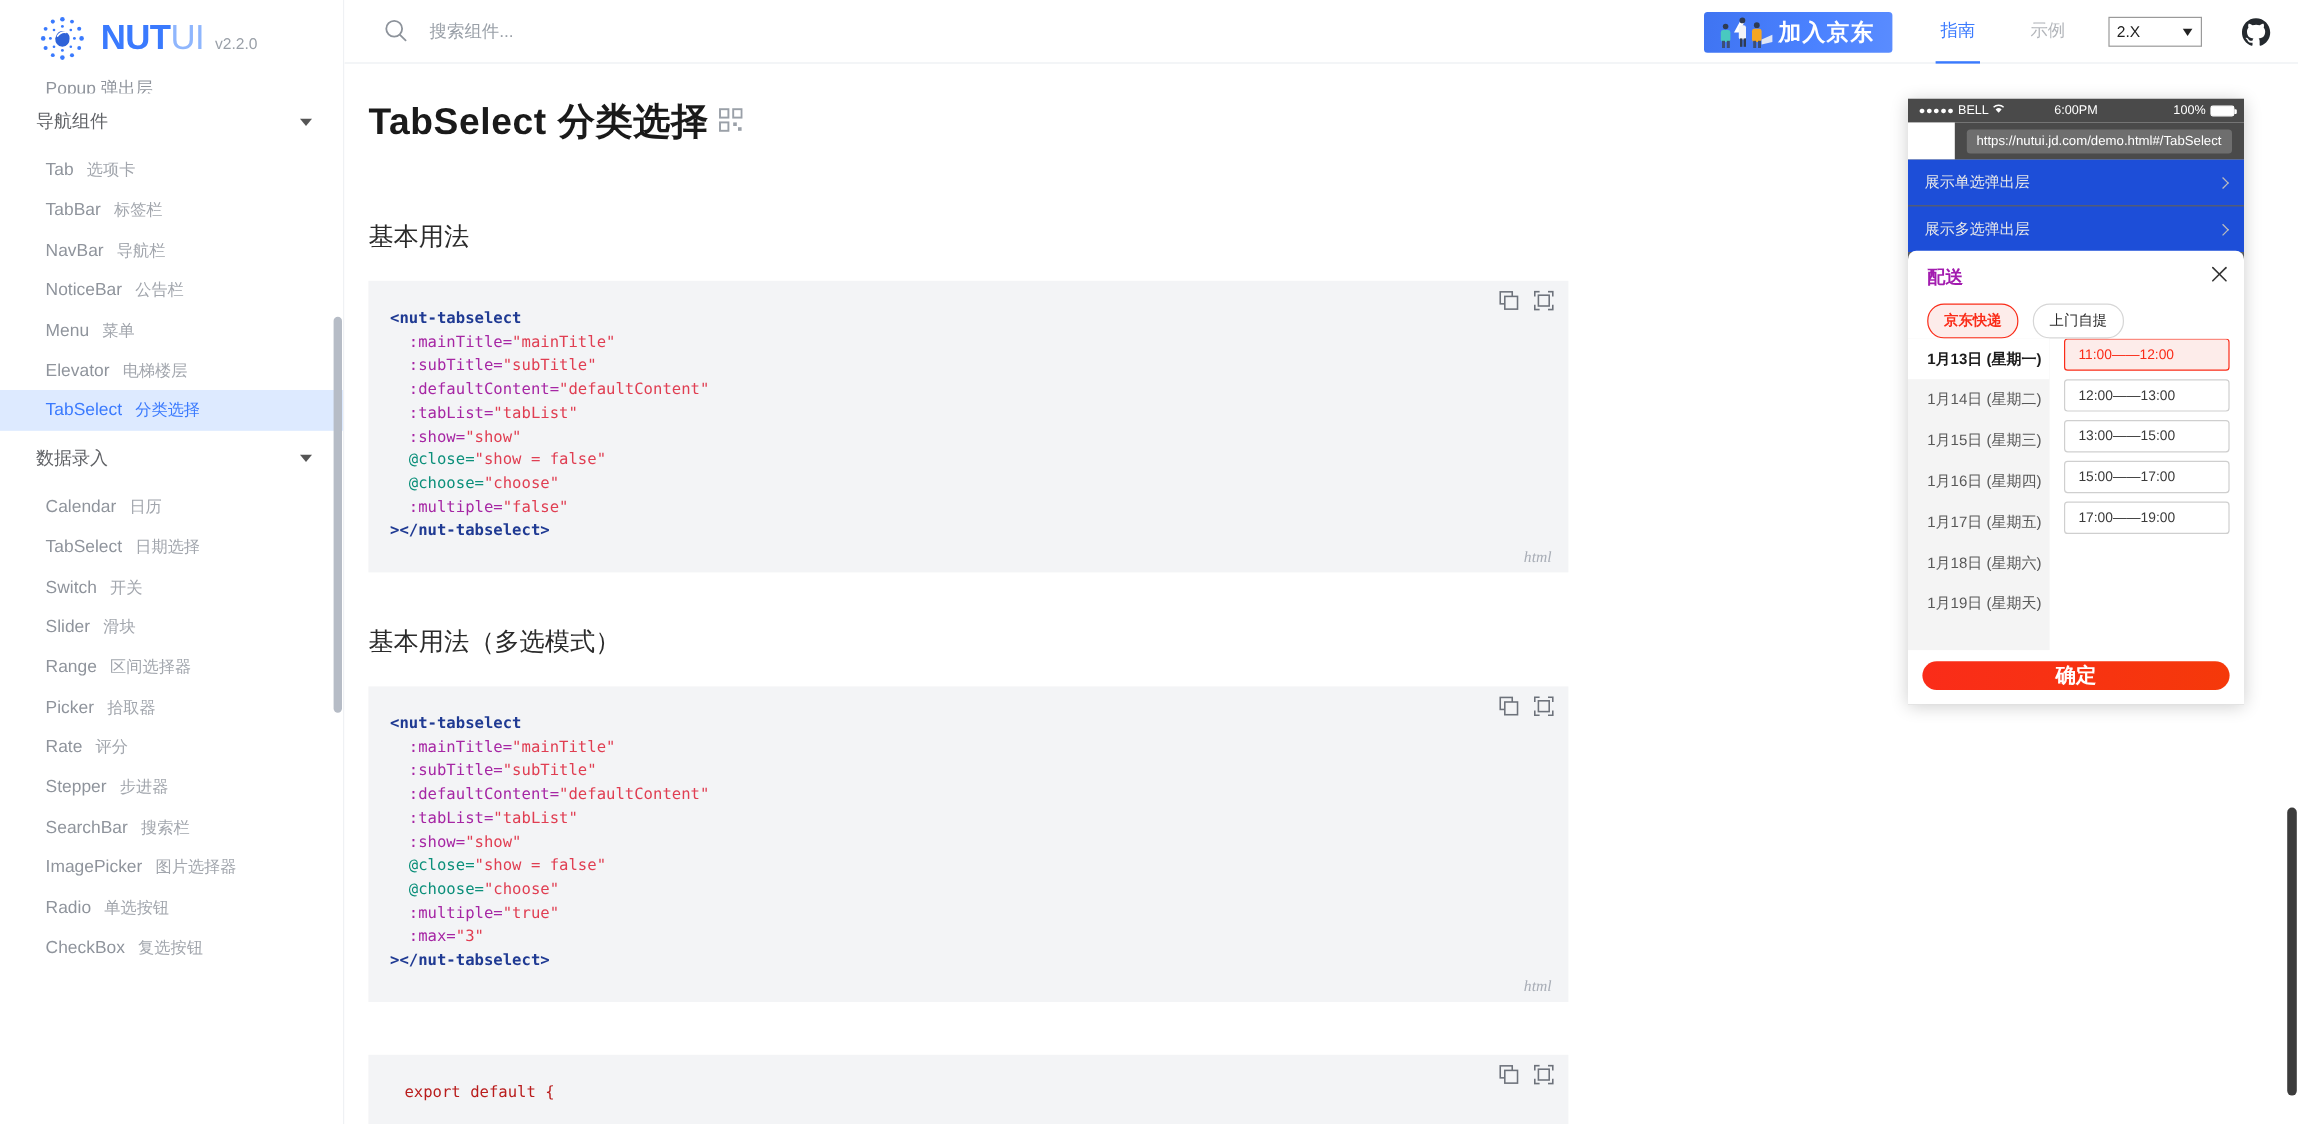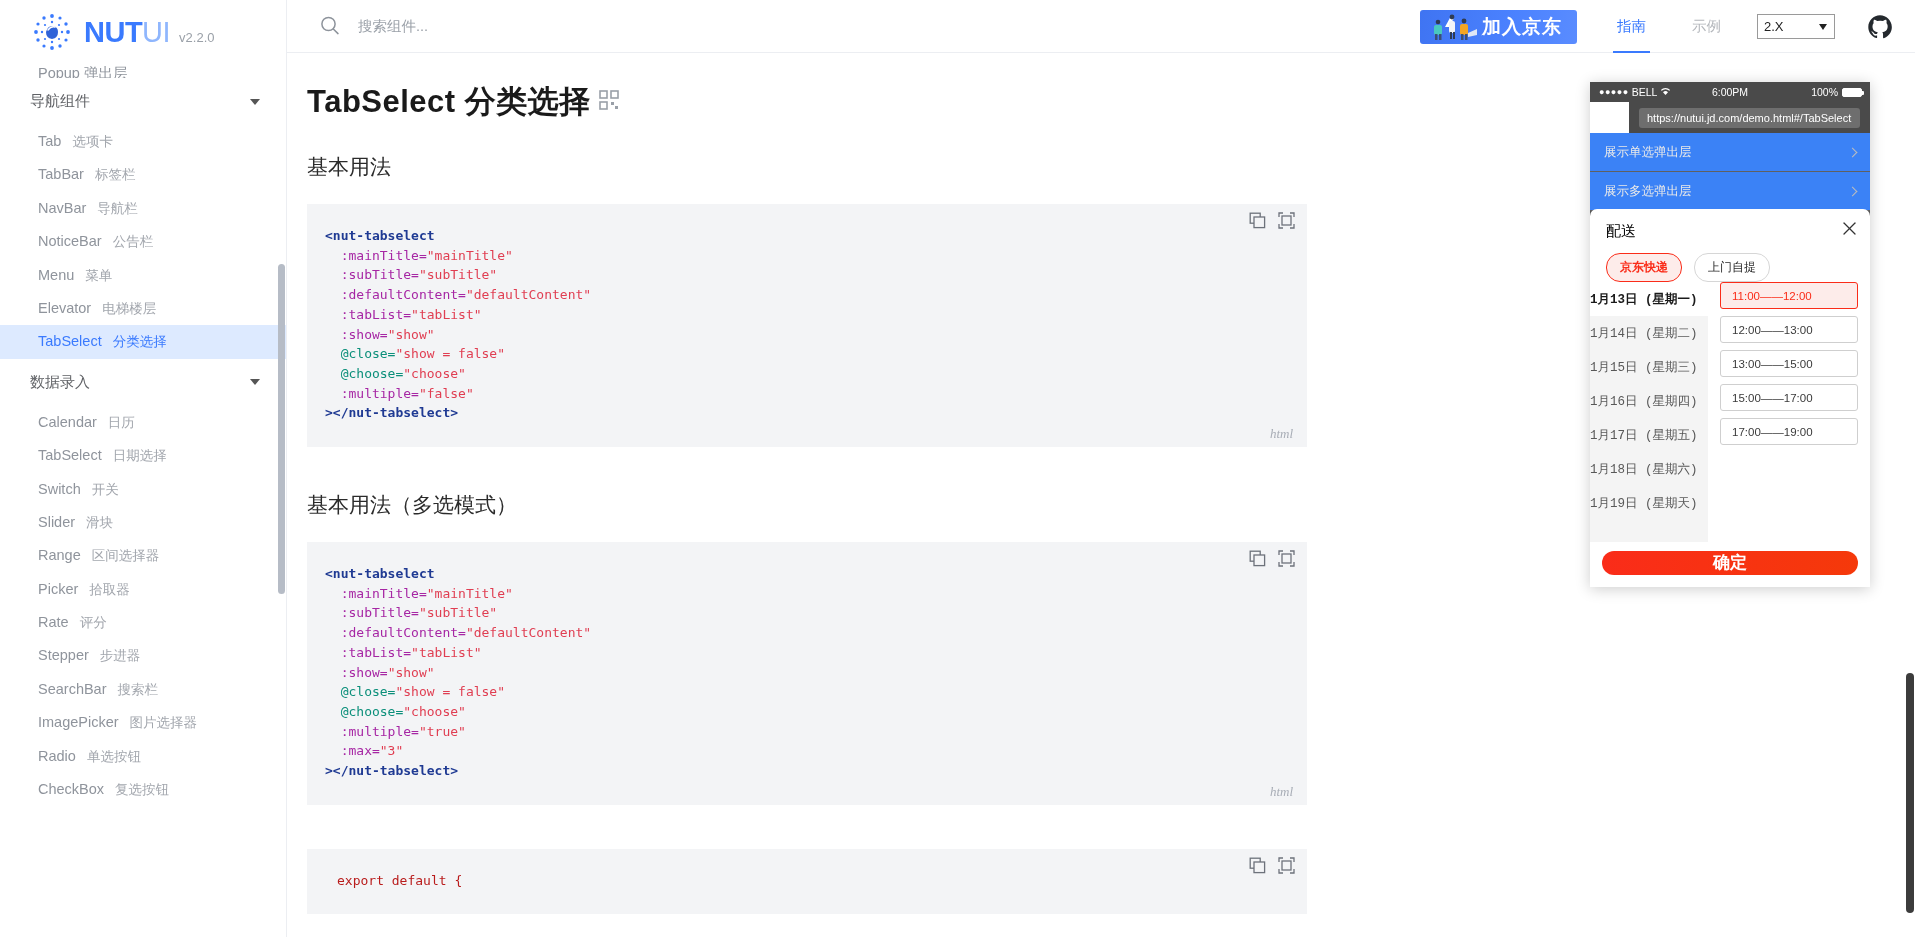--- a/index.html
+++ b/index.html
@@ -175,21 +175,21 @@
     padding: 0 0 0 0;
   }
   .doc {
     width: 1000px;
     margin-left: 20px;
     padding: 28px 0 0 0;
   }
   .page-title {
     display: flex; align-items: center; gap: 8px;
     padding-left: 0;
-    margin-bottom: 30px;
+    margin-bottom: 60px;
   }
   .page-title h1 {
     font-size: 31px; font-weight: bold; color: #1a1a1a;
     letter-spacing: 0.5px;
   }
   .qr-icon { display:block; }
   h2.sec {
     font-size: 21px;
     font-weight: normal;
     color: #2b2b2b;
@@ -287,21 +287,21 @@
     padding: 4px 8px;
     width: 100%;
     white-space: nowrap;
     overflow: hidden;
   }
   .phone-body {
     position: relative;
     height: 454px;
     background: #555;
   }
-  .dim-list { background: #3b82f6; }
+  .dim-list { background: #1d4ed8; }
   .dim-row {
     height: 39px;
     display: flex; align-items: center;
     padding: 0 14px;
     color: #e9e9e9;
     font-size: 12.5px;
     border-bottom: 1px solid #606060;
     position: relative;
     cursor: pointer;
   }
@@ -319,21 +319,21 @@
     border-radius: 7px 7px 0 0;
     padding: 0;
     height: 378px;
     display: flex; flex-direction: column;
   }
   .pop-head {
     display: flex; align-items: center;
     padding: 13px 14px 0 16px;
     position: relative;
   }
-  .pop-title { font-size: 15px; font-weight: normal; color: #000000; }
+  .pop-title { font-size: 15px; font-weight: bold; color: #a21caf; }
   .pop-close {
     position: absolute; right: 13px; top: 12px;
     width: 15px; height: 15px; cursor: pointer;
   }
   .pop-tabs { display: flex; gap: 12px; padding: 12px 16px 0 16px; }
   .pop-tab {
     border: 1px solid #d6d6d6;
     border-radius: 14px;
     padding: 5px 13px;
     font-size: 12px;
@@ -354,24 +354,24 @@
   }
   .pop-panes { display: flex; flex: 1 1 auto; overflow: hidden; }
   .dates {
     width: 118px;
     background: #f4f4f4;
     overflow: hidden;
   }
   .date-row {
     height: 34px;
     display: flex; align-items: center;
+    padding-left: 16px;
     font-size: 12.5px;
     color: #585858;
     cursor: pointer;
-    font-family: Liberation Mono, monospace;
   }
   .date-row.active {
     background: #fff;
     color: #1a1a1a;
     font-weight: bold;
   }
   .times {
     flex: 1 1 auto;
     padding: 0 12px 0 12px;
     overflow: hidden;

